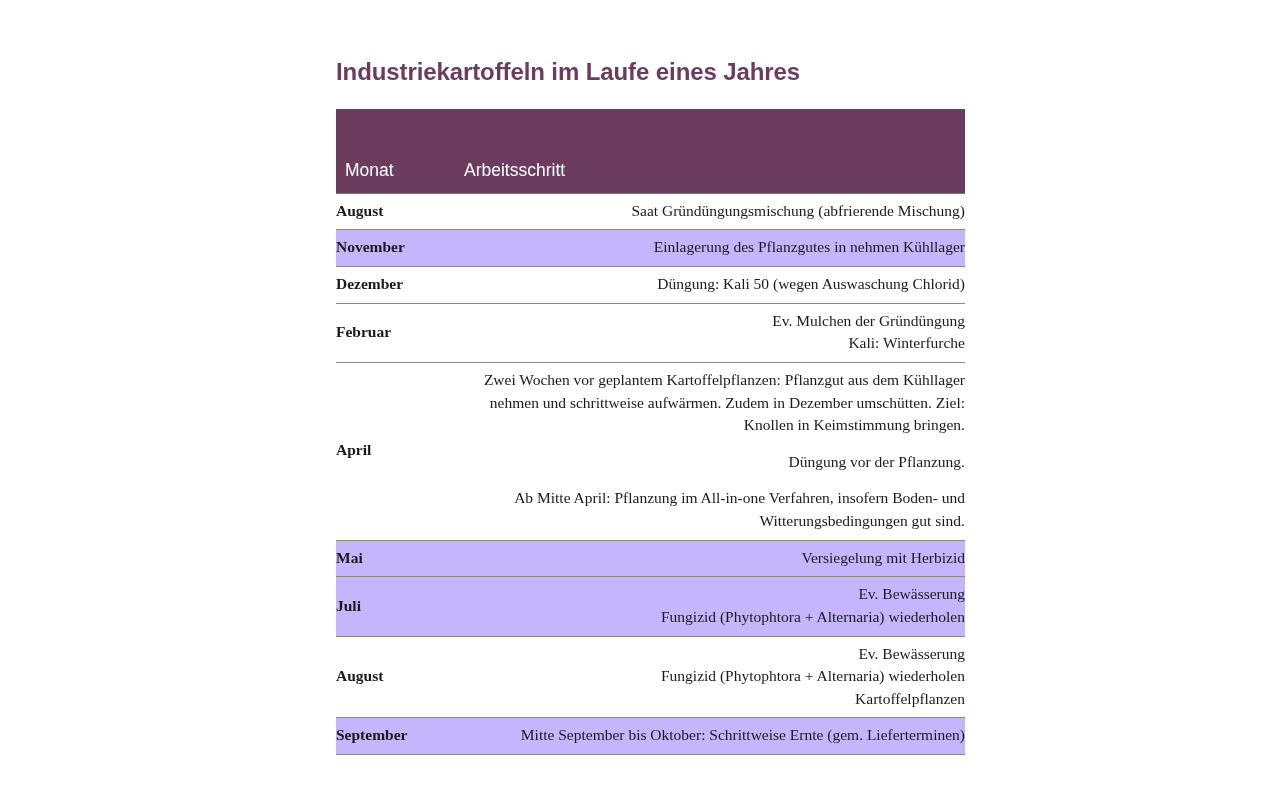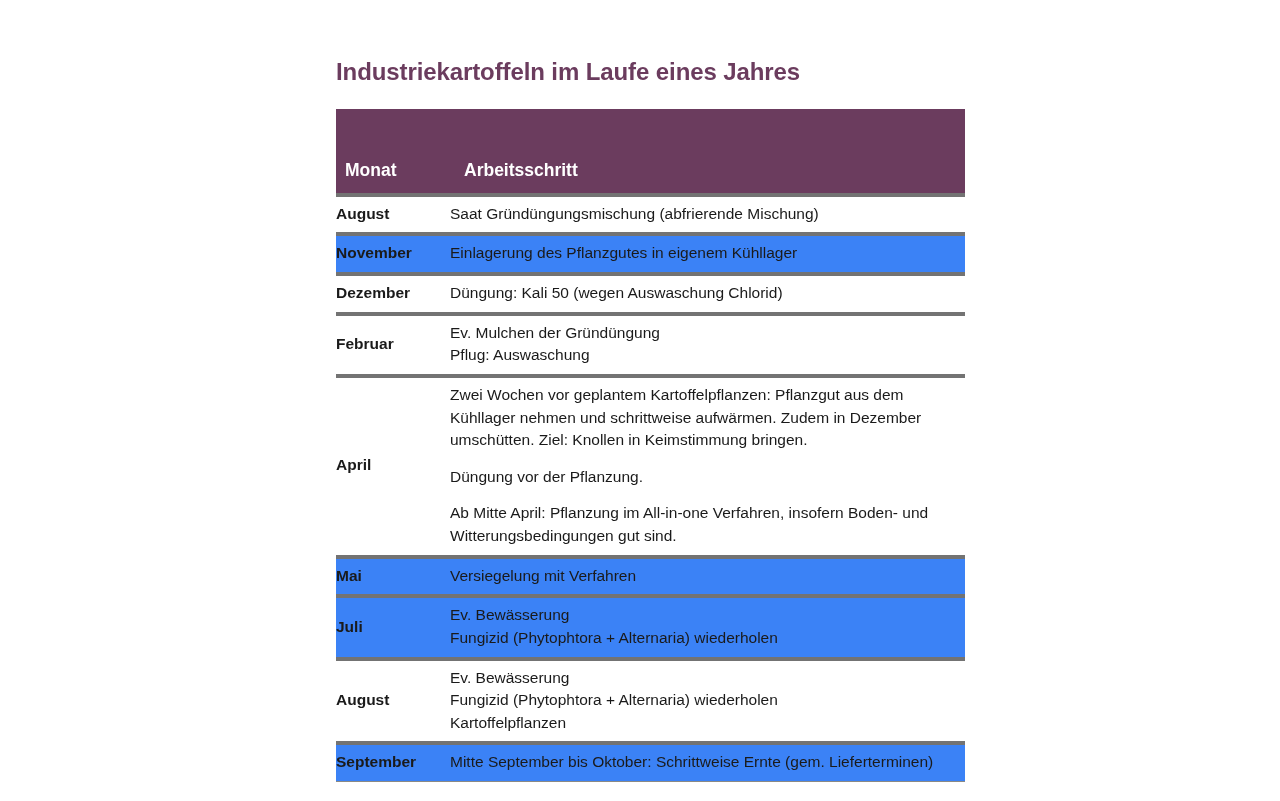--- a/index.html
+++ b/index.html
@@ -45,53 +45,55 @@
     table-layout: fixed;
   }
 
   table.schedule col.col-month { width: 114px; }
   table.schedule col.col-step  { width: 515px; }
 
   table.schedule thead th {
     background: #6b3c5e;
     color: #ffffff;
     font-size: 17.5px;
-    font-weight: bold;
+    font-weight: normal;
     text-align: left;
     vertical-align: bottom;
     height: 72px;
     padding: 0 0 12px 0;
     border: none;
   }
   table.schedule thead th.h-month { padding-left: 9px; }
   table.schedule thead th.h-step  { padding-left: 14px; }
 
   table.schedule tbody td {
-    border-top: 4px solid #737373;
+    border-top: 1px solid #737373;
     border-bottom: 1px solid #8a8a85;
     font-size: 15.5px;
     line-height: 1.46;
     vertical-align: middle;
     padding: 6px 0 7px 0;
     background: transparent;
+    font-family: Liberation Serif, serif;
   }
 
   table.schedule tbody tr.shaded td {
-    background: #3b82f6;
+    background: #c4b5fd;
   }
 
   td.cell-month {
     font-weight: bold;
     padding-left: 9px;
     white-space: nowrap;
   }
 
   td.cell-step {
     padding-left: 14px;
     padding-right: 4px;
+    text-align: right;
   }
 
   td.cell-step .line {
     display: block;
   }
 
   td.cell-step .para {
     display: block;
     margin-top: 14px;
   }
@@ -124,38 +126,38 @@
             <td class="cell-step">
               <span class="para">
                 <span class="line">Saat Gründüngungsmischung (abfrierende Mischung)</span>
               </span>
             </td>
           </tr>
           <tr class="shaded">
             <td class="cell-month">November</td>
             <td class="cell-step">
               <span class="para">
-                <span class="line">Einlagerung des Pflanzgutes in eigenem Kühllager</span>
+                <span class="line">Einlagerung des Pflanzgutes in nehmen Kühllager</span>
               </span>
             </td>
           </tr>
           <tr>
             <td class="cell-month">Dezember</td>
             <td class="cell-step">
               <span class="para">
                 <span class="line">Düngung: Kali 50 (wegen Auswaschung Chlorid)</span>
               </span>
             </td>
           </tr>
           <tr>
             <td class="cell-month">Februar</td>
             <td class="cell-step">
               <span class="para">
                 <span class="line">Ev. Mulchen der Gründüngung</span>
-                <span class="line">Pflug: Auswaschung</span>
+                <span class="line">Kali: Winterfurche</span>
               </span>
             </td>
           </tr>
           <tr>
             <td class="cell-month">April</td>
             <td class="cell-step">
               <span class="para">
                 <span class="line">Zwei Wochen vor geplantem Kartoffelpflanzen: Pflanzgut aus dem Kühllager nehmen und schrittweise aufwärmen. Zudem in Dezember umschütten. Ziel: Knollen in Keimstimmung bringen.</span>
               </span>
               <span class="para">
@@ -163,21 +165,21 @@
               </span>
               <span class="para">
                 <span class="line">Ab Mitte April: Pflanzung im All-in-one Verfahren, insofern Boden- und Witterungsbedingungen gut sind.</span>
               </span>
             </td>
           </tr>
           <tr class="shaded">
             <td class="cell-month">Mai</td>
             <td class="cell-step">
               <span class="para">
-                <span class="line">Versiegelung mit Verfahren</span>
+                <span class="line">Versiegelung mit Herbizid</span>
               </span>
             </td>
           </tr>
           <tr class="shaded">
             <td class="cell-month">Juli</td>
             <td class="cell-step">
               <span class="para">
                 <span class="line">Ev. Bewässerung</span>
                 <span class="line">Fungizid (Phytophtora + Alternaria) wiederholen</span>
               </span>

